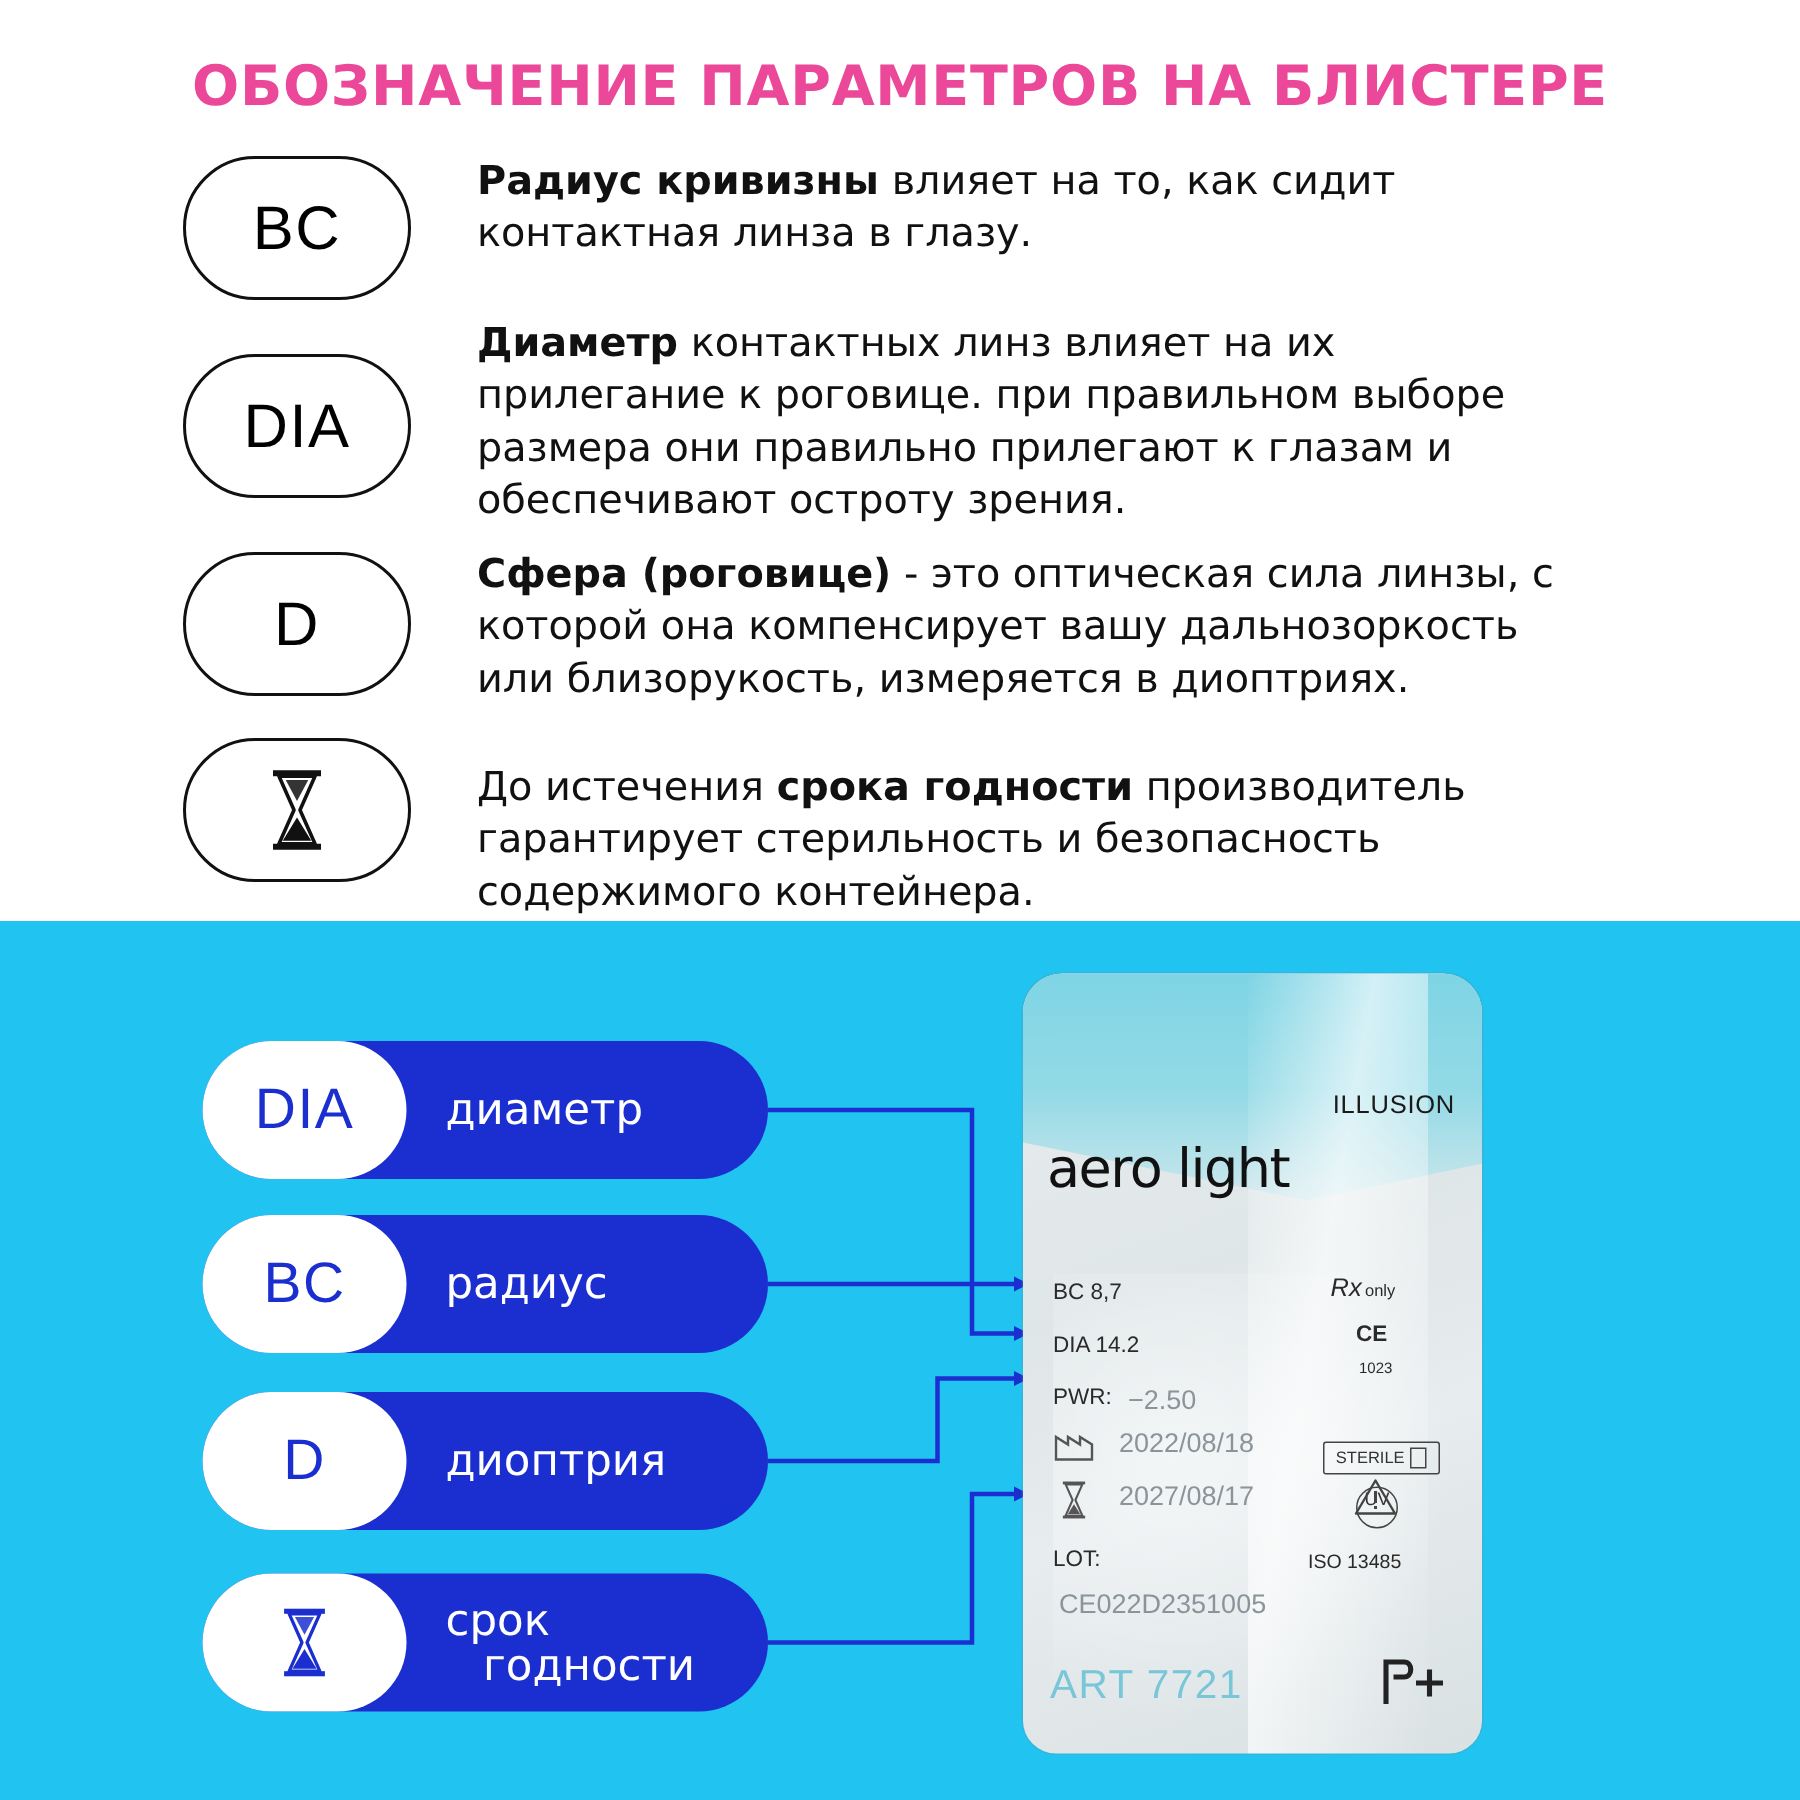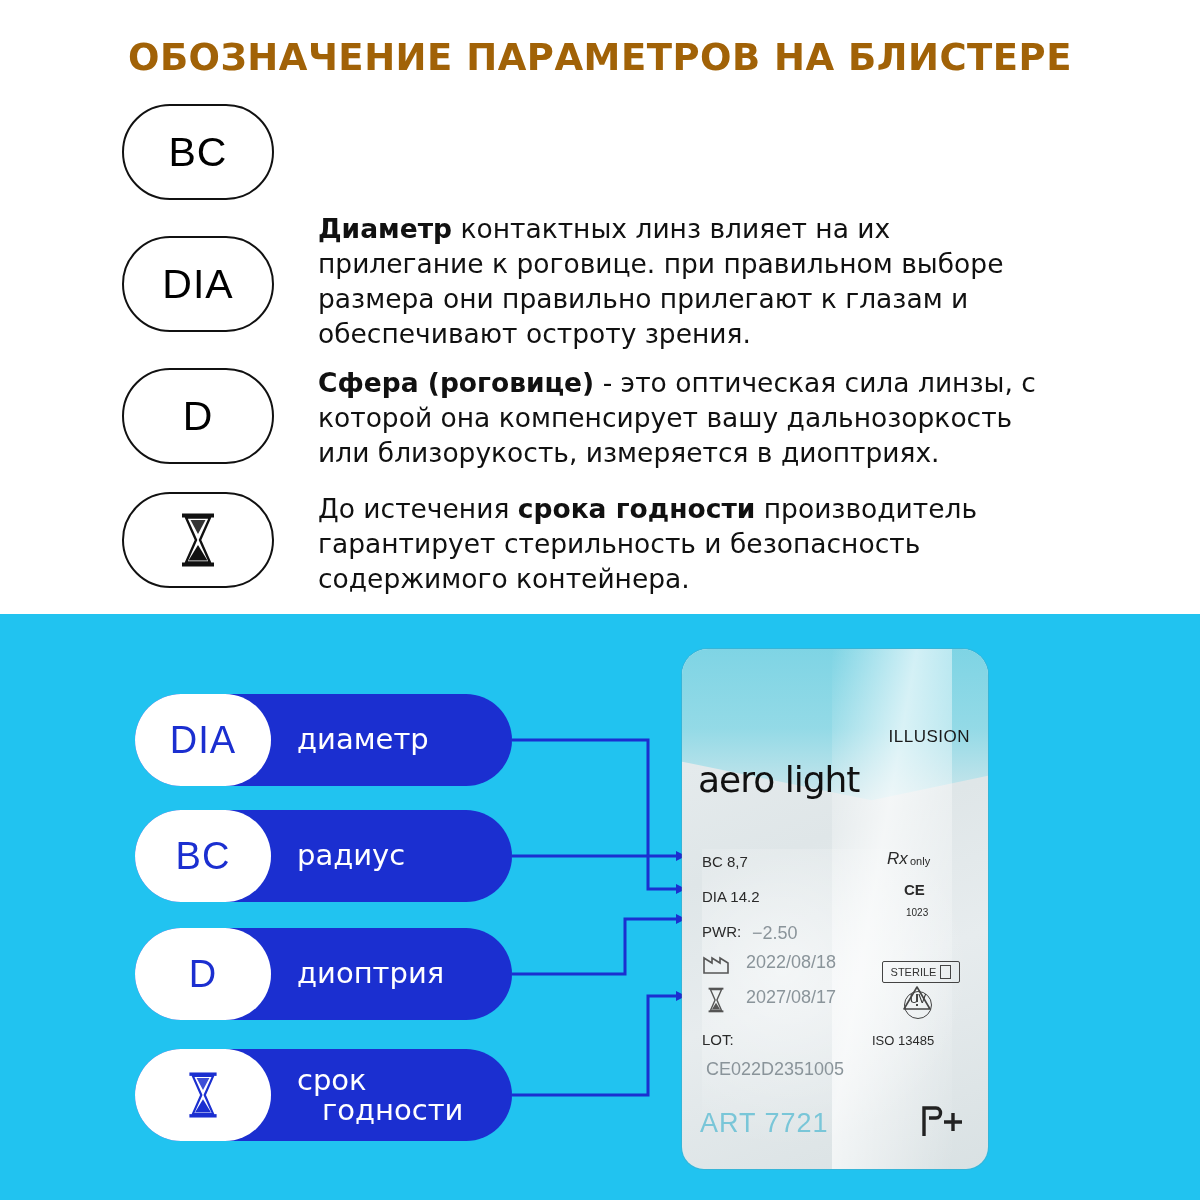--- a/index.html
+++ b/index.html
@@ -28,21 +28,21 @@
     box-sizing: border-box;
   }
   .title {
     position: absolute;
     top: 36px;
     left: 0;
     width: 1200px;
     text-align: center;
     font-size: 37px;
     font-weight: bold;
-    color: #a16207;
+    color: #ec4899;
     letter-spacing: 0.5px;
   }
 
   .row {
     position: absolute;
     display: flex;
     align-items: flex-start;
   }
   .pill {
     width: 152px;
@@ -215,20 +215,23 @@
 
 <div class="page">
 
   <div class="top">
 
     <div class="title">ОБОЗНАЧЕНИЕ ПАРАМЕТРОВ НА БЛИСТЕРЕ</div>
 
     <div class="row" style="top:104px; left:122px;">
       <div class="pill">
         <span class="pill-label">BC</span>
+      </div>
+      <div class="row-text">
+        <b>Радиус кривизны</b><span> влияет на то, как сидит контактная линза в глазу.</span>
       </div>
     </div>
 
     <div class="row" style="top:236px; left:122px;">
       <div class="pill">
         <span class="pill-label">DIA</span>
       </div>
       <div class="row-text" style="margin-top:-24px;">
         <b>Диаметр</b><span> контактных линз влияет на их прилегание к роговице. при правильном выборе размера они правильно прилегают к глазам и обеспечивают остроту зрения.</span>
       </div>
@@ -248,21 +251,21 @@
         <span>
           <svg class="hg" width="40" height="56" viewBox="0 0 40 56" aria-hidden="true">
             <rect x="4" y="1.5" width="32" height="4" fill="#111"></rect>
             <rect x="4" y="50.5" width="32" height="4" fill="#111"></rect>
             <path d="M8 5.5 L32 5.5 L22 28 L32 50.5 L8 50.5 L18 28 Z" fill="none" stroke="#111" stroke-width="2.4" stroke-linejoin="round"></path>
             <path d="M10.5 48.5 L29.5 48.5 L20 33 Z" fill="#111"></path>
             <path d="M12.5 8 L27.5 8 L20 22 Z" fill="#111" opacity="0.85"></path>
           </svg>
         </span>
       </div>
-      <div class="row-text" style="margin-top:0;">
+      <div class="row-text" style="margin-top:16px;">
         <span>До истечения </span><b>срока годности</b><span> производитель гарантирует стерильность и безопасность содержимого контейнера.</span>
       </div>
     </div>
   </div>
 
   <div class="bottom">
 
     <svg class="connectors" viewBox="0 0 1200 586">
       <g fill="none" stroke="#1b2fd0" stroke-width="3">
 

